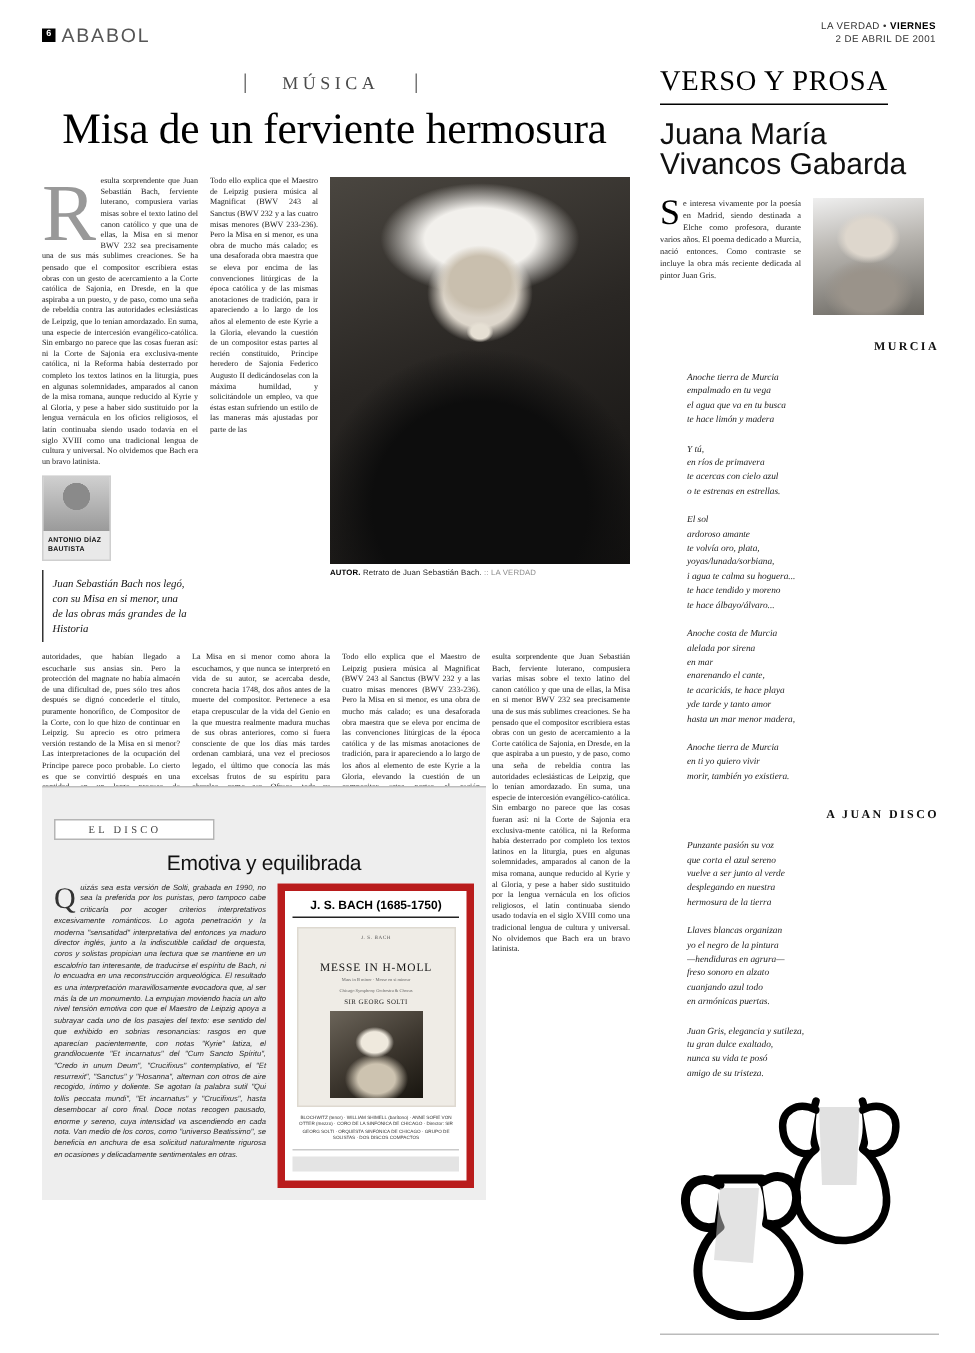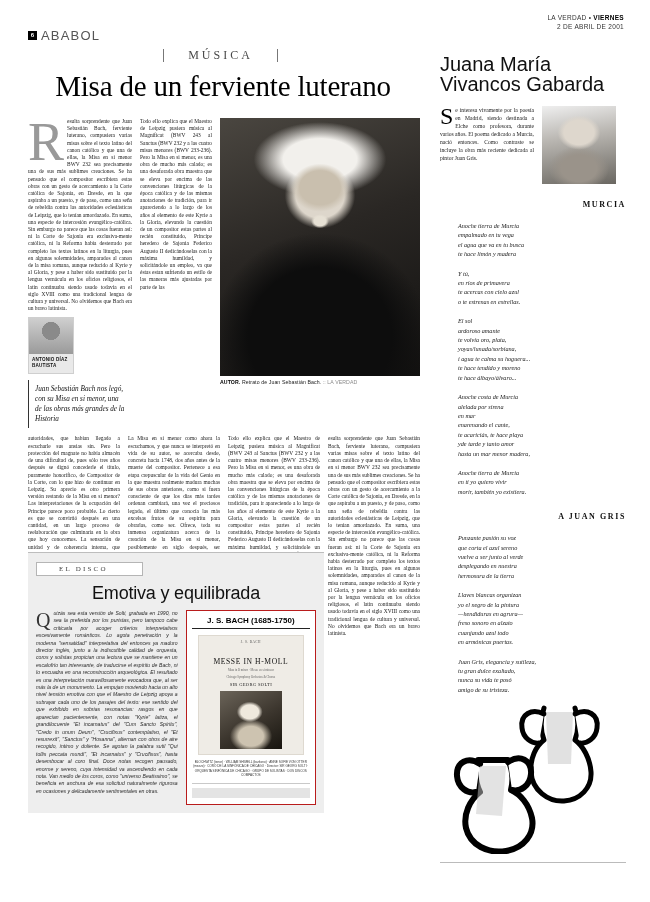--- a/index.html
+++ b/index.html
@@ -7,21 +7,21 @@
     width: 650px; height: 902px;
     background: #ffffff;
     font-family: "Liberation Serif", serif;
     color: #111;
     overflow: hidden;
   }
   .page { position: relative; width: 650px; height: 902px; }
 
   
   .masthead { position: absolute; top: 10px; left: 0; width: 650px; height: 28px; }
-  .logo-wrap { position: absolute; left: 28px; top: 18px; display: flex; align-items: center; gap: 4px; }
+  .logo-wrap { position: absolute; left: 28px; top: 6px; display: flex; align-items: center; gap: 4px; }
   .logo-box {
     width: 9px; height: 9px; background: #000; color: #fff;
     font-size: 6px; line-height: 9px; text-align: center;
     font-family: "Liberation Sans", sans-serif; font-weight: bold;
   }
   .logo-text {
     font-family: "Liberation Sans", sans-serif;
     font-size: 13px; letter-spacing: 1.2px; color: #555;
     font-weight: 300;
   }
@@ -121,42 +121,42 @@
     font-size: 5.2px; color: #222; margin-top: 3px; letter-spacing: .1px;
   }
   .photo-caption b { color: #000; }
   .photo-caption span { color: #8a8a8a; }
 
   .art-bottom { display: flex; gap: 8px; margin-top: 7px; }
   .bcol { width: 92px; }
 
   
   .disco {
-    position: absolute; top: 552px; left: 28px; width: 296px;
-    background: #eeeeee; border-top: 1px solid #bdbdbd; padding: 4px 8px 8px 8px;
+    position: absolute; top: 524px; left: 28px; width: 296px;
+    background: #eeeeee; border-top: 1px solid #bdbdbd; padding: 17px 8px 8px 8px;
   }
   .disco-tag {
     display: inline-block; background: #ffffff; border: 1px solid #b5b5b5;
     padding: 2px 34px 2px 22px;
     font-family: "Liberation Serif", serif;
     font-size: 7px; letter-spacing: 2.2px; color: #444;
   }
   .disco-title {
     font-family: "Liberation Sans", sans-serif;
-    font-size: 18px; font-weight: normal; color: #111;
+    font-size: 14px; font-weight: normal; color: #111;
     text-align: center; margin: 7px 0 6px 0; letter-spacing: -.2px;
   }
   .disco-body { display: flex; gap: 8px; }
   .disco-text {
     width: 152px;
     font-family: "Liberation Sans", sans-serif;
     font-style: italic; font-size: 5.1px; line-height: 7.4px;
     text-align: justify; color: #2a2a2a;
   }
-  .disco-card { width: 139px; background: #fff; border: 1px solid #b91c1c; padding: 5px 5px 6px 5px; }
+  .disco-card { width: 139px; background: #fff; border: 5px solid #b91c1c; padding: 5px 5px 6px 5px; }
   .disco-card-title {
     font-family: "Liberation Sans", sans-serif;
     font-size: 8px; font-weight: bold; text-align: center;
     border-bottom: 1px solid #222; padding-bottom: 3px; color: #000;
   }
   .cd-cover {
     width: 106px; margin: 6px auto 5px auto; background: #efece6; padding: 4px 3px 5px 3px;
     border: 1px solid #ded9d0;
   }
   .cd-l1 { font-family: "Liberation Serif", serif; font-size: 3.4px; text-align: center; color: #555; letter-spacing: .4px; }
@@ -238,21 +238,21 @@
       <div class="mh-line2">2 DE ABRIL DE 2001</div>
     </div>
   </div>
 
   <div class="kicker">
     <span class="bar"></span>
     <span class="label">MÚSICA</span>
     <span class="bar"></span>
   </div>
 
-  <h1 class="headline">Misa de un ferviente luterano</h1>
+  <h1 class="headline">Misa de un ferviente hermosura</h1>
 
   <div class="article">
 
     <div class="art-top">
 
       <div class="col-left">
         <div class="body-text dropcap-row">
           <span class="dropcap">R</span>
           <span>esulta sorprendente que Juan Sebastián Bach, ferviente luterano, compusiera varias misas sobre el texto latino del canon católico y que una de ellas, la Misa en si menor BWV 232 sea precisamente una de sus más sublimes creaciones. Se ha pensado que el compositor escribiera estas obras con un gesto de acercamiento a la Corte católica de Sajonia, en Dresde, en la que aspiraba a un puesto, y de paso, como una seña de rebeldía contra las autoridades eclesiásticas de Leipzig, que lo tenían amordazado. En suma, una especie de intercesión evangélico-católica. Sin embargo no parece que las cosas fueran así: ni la Corte de Sajonia era exclusiva-mente católica, ni la Reforma había desterrado por completo los textos latinos en la liturgia, pues en algunas solemnidades, amparados al canon de la misa romana, aunque reducido al Kyrie y al Gloria, y pese a haber sido sustituido por la lengua vernácula en los oficios religiosos, el latín continuaba siendo usado todavía en el siglo XVIII como una tradicional lengua de cultura y universal. No olvidemos que Bach era un bravo latinista.</span>
         </div>
@@ -314,20 +314,21 @@
           <div class="cd-art"></div>
         </div>
         <div class="cd-credits">BLOCHWITZ (tenor) · WILLIAM SHIMELL (barítono) · ANNE SOFIE VON OTTER (mezzo) · CORO DE LA SINFÓNICA DE CHICAGO · Director: SIR GEORG SOLTI · ORQUESTA SINFÓNICA DE CHICAGO · GRUPO DE SOLISTAS · DOS DISCOS COMPACTOS</div>
         <hr class="cd-rule">
         <div class="cd-stars"></div>
       </div>
     </div>
   </div>
 
   <div class="rail">
+    <div class="rail-title">VERSO Y PROSA</div>
     <h2 class="rail-author">Juana María Vivancos Gabarda</h2>
 
     <div class="rail-intro">
       <div class="intro-text">
         <span class="intro-dropcap">S</span>
         <span>e interesa vivamente por la poesía en Madrid, siendo destinada a Elche como profesora, durante varios años. El poema dedicado a Murcia, nació entonces. Como contraste se incluye la obra más reciente dedicada al pintor Juan Gris.</span>
       </div>
       <div class="rail-photo"></div>
     </div>
 
@@ -352,21 +353,21 @@
 alelada por sirena
 en mar
 enarenando el cante,
 te acariciás, te hace playa
 yde tarde y tanto amor
 hasta un mar menor madera,</div>
     <div class="poem">Anoche tierra de Murcia
 en ti yo quiero vivir
 morir, también yo existiera.</div>
 
-    <div class="rail-section">A JUAN GRIS</div>
+    <div class="rail-section">A JUAN DISCO</div>
 
     <div class="poem">Punzante pasión su voz
 que corta el azul sereno
 vuelve a ser junto al verde
 desplegando en nuestra
 hermosura de la tierra</div>
     <div class="poem">Llaves blancas organizan
 yo el negro de la pintura
 —hendiduras en agrura—
 freso sonoro en alzato

